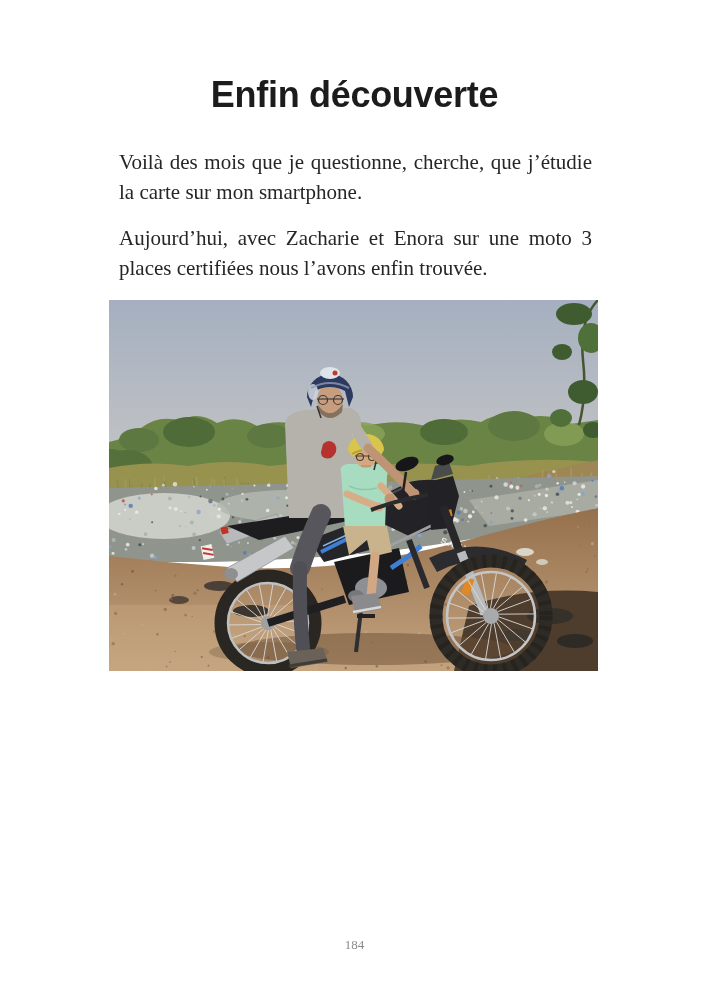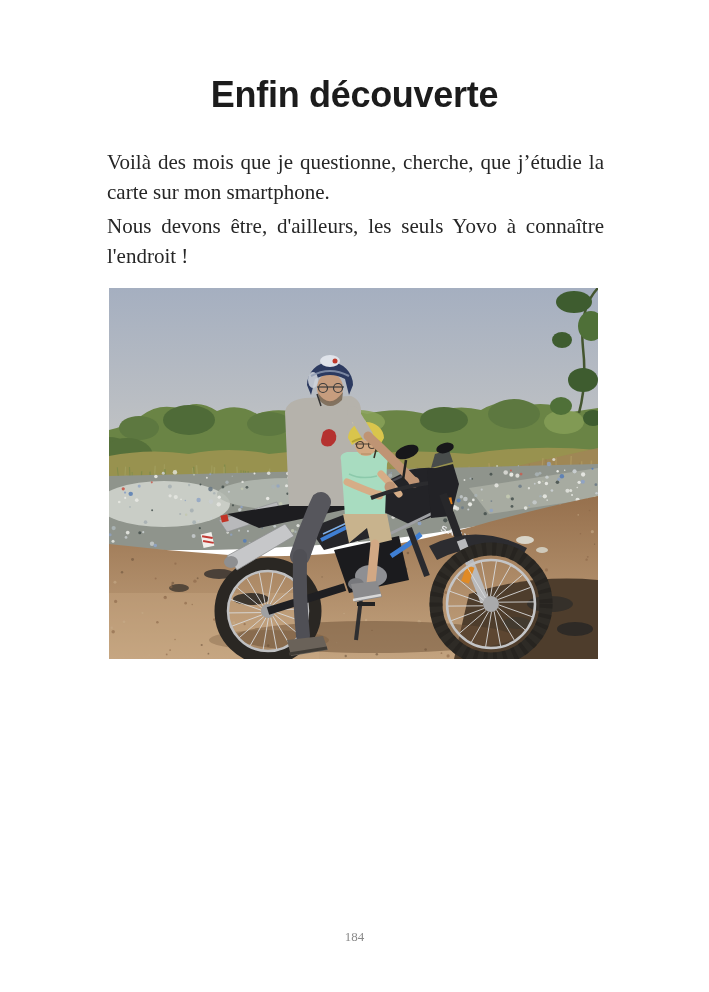--- a/index.html
+++ b/index.html
@@ -7,40 +7,40 @@
     width:709px;height:992px;position:relative;background:#ffffff;
     font-family:"Liberation Serif", serif;color:#262626;overflow:hidden;
   }
   .title{
     font-family:"Liberation Sans", sans-serif;font-weight:700;
     font-size:36px;line-height:41px;letter-spacing:-0.3px;
     text-align:center;color:#1c1c1c;margin:74px 0 32px 0;
   }
   .body-text{padding:0 101px 0 103px;}
   .body-text p{
-    margin:4px;font-size:21px;line-height:30px;text-align:justify;
+    margin:16px;font-size:21px;line-height:30px;text-align:justify;
     text-justify:inter-word;
   }
   figure.photo{margin:17px 0 43px 109px;width:489px;height:371px;}
   figure.photo svg{display:block;}
   .page-number{
-    position:absolute;left:0;right:0;bottom:47px;text-align:center;
+    position:absolute;left:0;right:0;bottom:39px;text-align:center;
     font-size:13px;color:#8a8a8a;font-family:"Liberation Serif", serif;
   }
 </style>
 </head>
 <body>
 
 <div class="page">
 
   <h1 class="title">Enfin découverte</h1>
 
   <div class="body-text">
     <p>Voilà des mois que je questionne, cherche, que j’étudie la carte sur mon smartphone.</p>
-    <p>Nous devons être, d'ailleurs,  les seuls Yovo à connaître l'endroit&nbsp;!</p>
+    <p>Aujourd’hui, avec Zacharie et Enora sur une moto 3 places certifiées  nous l’avons enfin trouvée.</p>
   </div>
 
   <figure class="photo">
     <svg viewBox="0 0 489 371" width="489" height="371" xmlns="http://www.w3.org/2000/svg">
       <defs>
         <linearGradient id="skyG" x1="0" y1="0" x2="0" y2="1">
           <stop offset="0" stop-color="#a5afc0"></stop>
           <stop offset="1" stop-color="#c8c8c5"></stop>
         </linearGradient>
         <linearGradient id="dirtG" x1="0" y1="0" x2="0" y2="1">

